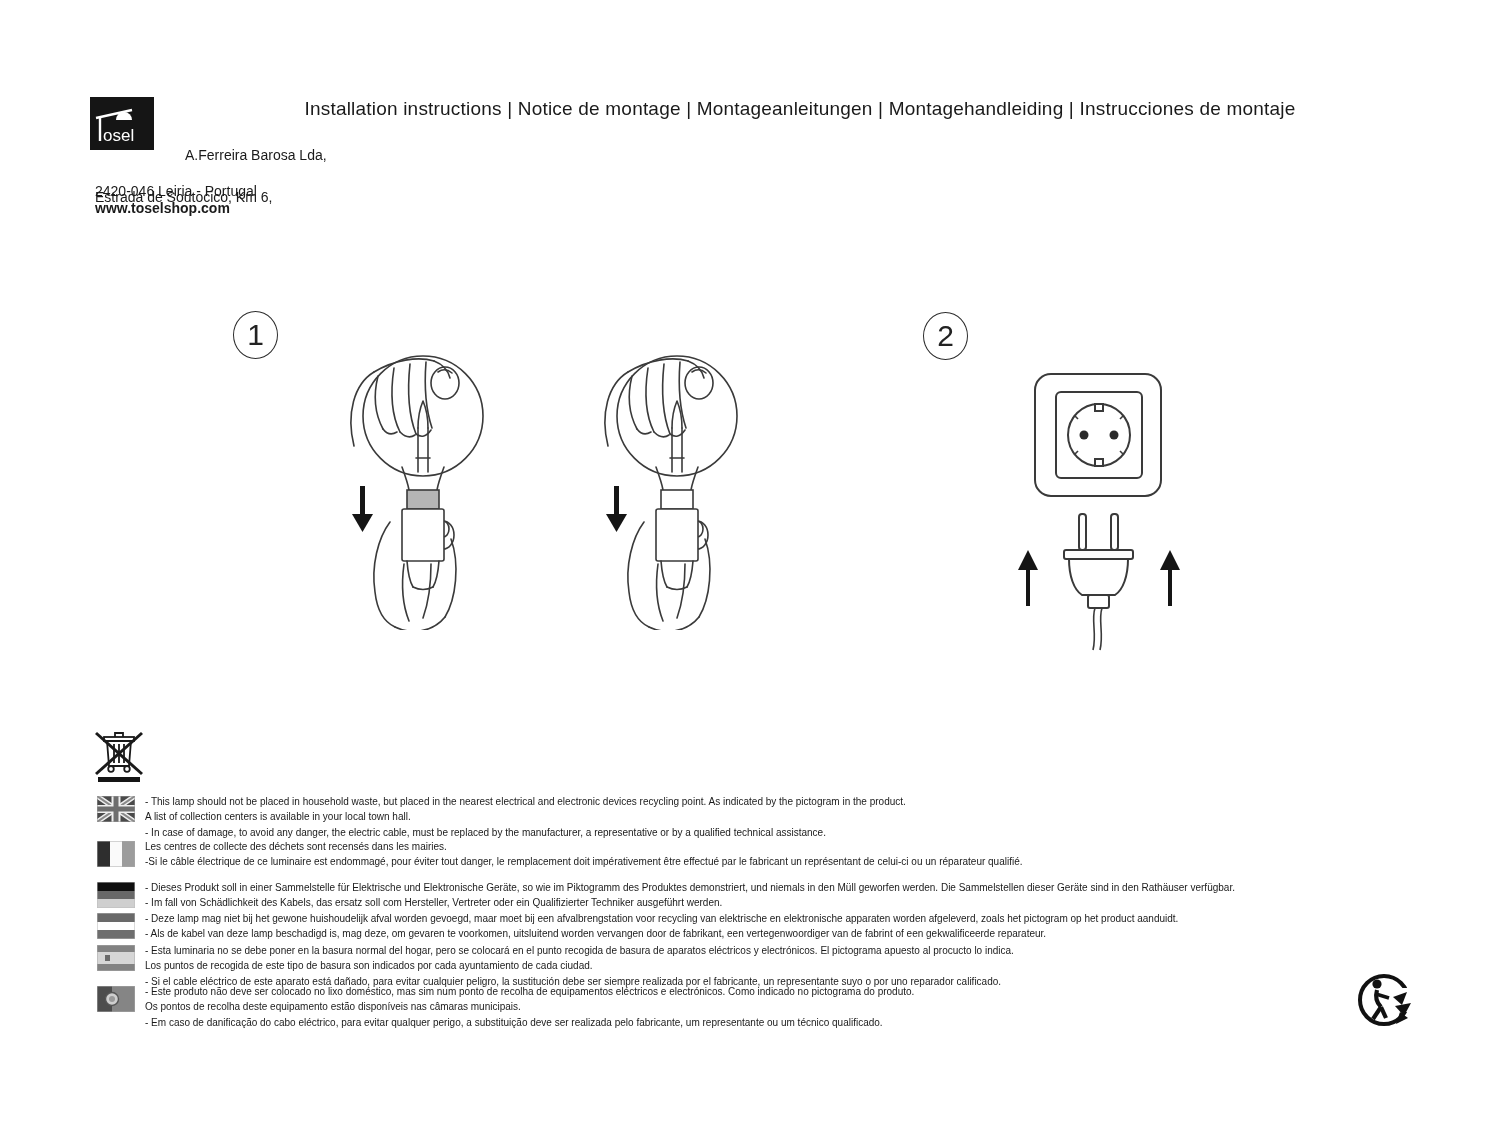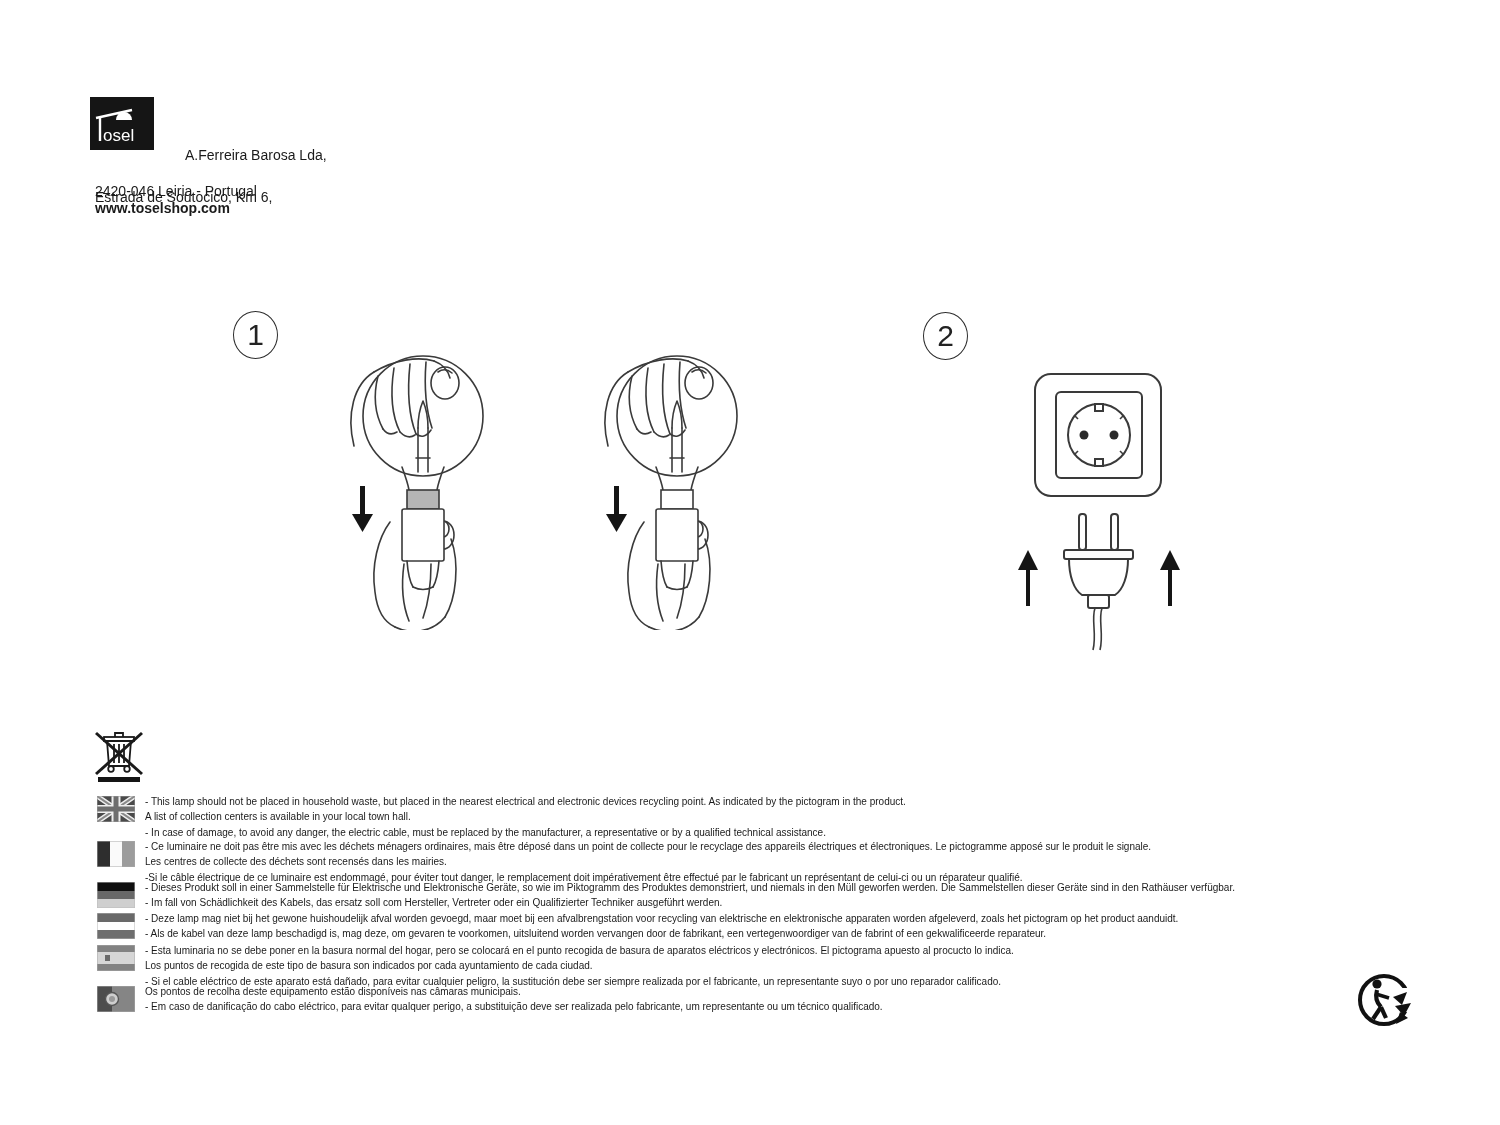--- a/index.html
+++ b/index.html
@@ -50,20 +50,21 @@
     <svg width="64" height="53" viewBox="0 0 64 53">
       <g>
         <path d="M6,21 L42,13" stroke="#ffffff" stroke-width="2.4" fill="none"></path>
         <path d="M10,20 L10,44" stroke="#ffffff" stroke-width="2.4" fill="none"></path>
         <path d="M26,23 a8,8 0 0 1 16,0 z" fill="#ffffff"></path>
       </g>
       <text x="13" y="44" font-size="17" fill="#ffffff" font-family="Liberation Sans, sans-serif">osel</text>
     </svg>
   </div>
 
+  <div id="page-title">Installation instructions | Notice de montage | Montageanleitungen | Montagehandleiding | Instrucciones de montaje</div>
 
   <div id="company" class="addr">A.Ferreira Barosa Lda,</div>
   <div id="addr1" class="addr">Estrada de Soutocico, Km 6,</div>
   <div id="addr2" class="addr">2420-046 Leiria - Portugal</div>
   <div id="website" class="addr">www.toselshop.com</div>
 
   <div id="step1-badge" class="step-badge">
     <span>1</span>
   </div>
   <div id="step2-badge" class="step-badge">
@@ -193,21 +194,20 @@
     </div>
 
     <div id="notice-fr" class="notice">
       <svg class="flag" width="38" height="26" viewBox="0 0 38 26">
         <rect x="0" width="13" height="26" fill="#2e2e2e"></rect>
         <rect x="13" width="12" height="26" fill="#fafafa"></rect>
         <rect x="25" width="13" height="26" fill="#9c9c9c"></rect>
         <rect width="38" height="26" fill="none" stroke="#aaa" stroke-width="1"></rect>
       </svg>
       <div class="ntext">
-        <div>- Ce luminaire ne doit pas être mis avec les déchets ménagers ordinaires, mais être déposé dans un point de collecte pour le recyclage des appareils électriques et électroniques. Le pictogramme apposé sur le produit le signale.</div>
         <div>Les centres de collecte des déchets sont recensés dans les mairies.</div>
         <div>-Si le câble électrique de ce luminaire est endommagé, pour éviter tout danger, le remplacement doit impérativement être effectué par le fabricant un représentant de celui-ci ou un réparateur qualifié.</div>
       </div>
     </div>
 
     <div id="notice-de" class="notice">
       <svg class="flag" width="38" height="26" viewBox="0 0 38 26">
         <rect y="0" width="38" height="9" fill="#0f0f0f"></rect>
         <rect y="9" width="38" height="8" fill="#686868"></rect>
         <rect y="17" width="38" height="9" fill="#cfcfcf"></rect>
@@ -249,20 +249,21 @@
 
     <div id="notice-pt" class="notice">
       <svg class="flag" width="38" height="26" viewBox="0 0 38 26">
         <rect x="0" width="15" height="26" fill="#4d4d4d"></rect>
         <rect x="15" width="23" height="26" fill="#858585"></rect>
         <circle cx="15" cy="13" r="6.5" fill="#cfcfcf" stroke="#555" stroke-width="1.4"></circle>
         <circle cx="15" cy="13" r="3" fill="#9a9a9a"></circle>
         <rect width="38" height="26" fill="none" stroke="#aaa" stroke-width="1"></rect>
       </svg>
       <div class="ntext">
+        <div>- Este produto não deve ser colocado no lixo doméstico, mas sim num ponto de recolha de equipamentos eléctricos e electrónicos. Como indicado no pictograma do produto.</div>
         <div>Os pontos de recolha deste equipamento estão disponíveis nas câmaras municipais.</div>
         <div>- Em caso de danificação do cabo eléctrico, para evitar qualquer perigo, a substituição deve ser realizada pelo fabricante, um representante ou um técnico qualificado.</div>
       </div>
     </div>
 
   </div>
 
   <svg id="triman" class="figsvg" width="58" height="56" viewBox="0 0 58 56">
     <g>
       <circle cx="28" cy="28" r="24" fill="none" stroke="#111" stroke-width="4"></circle>

